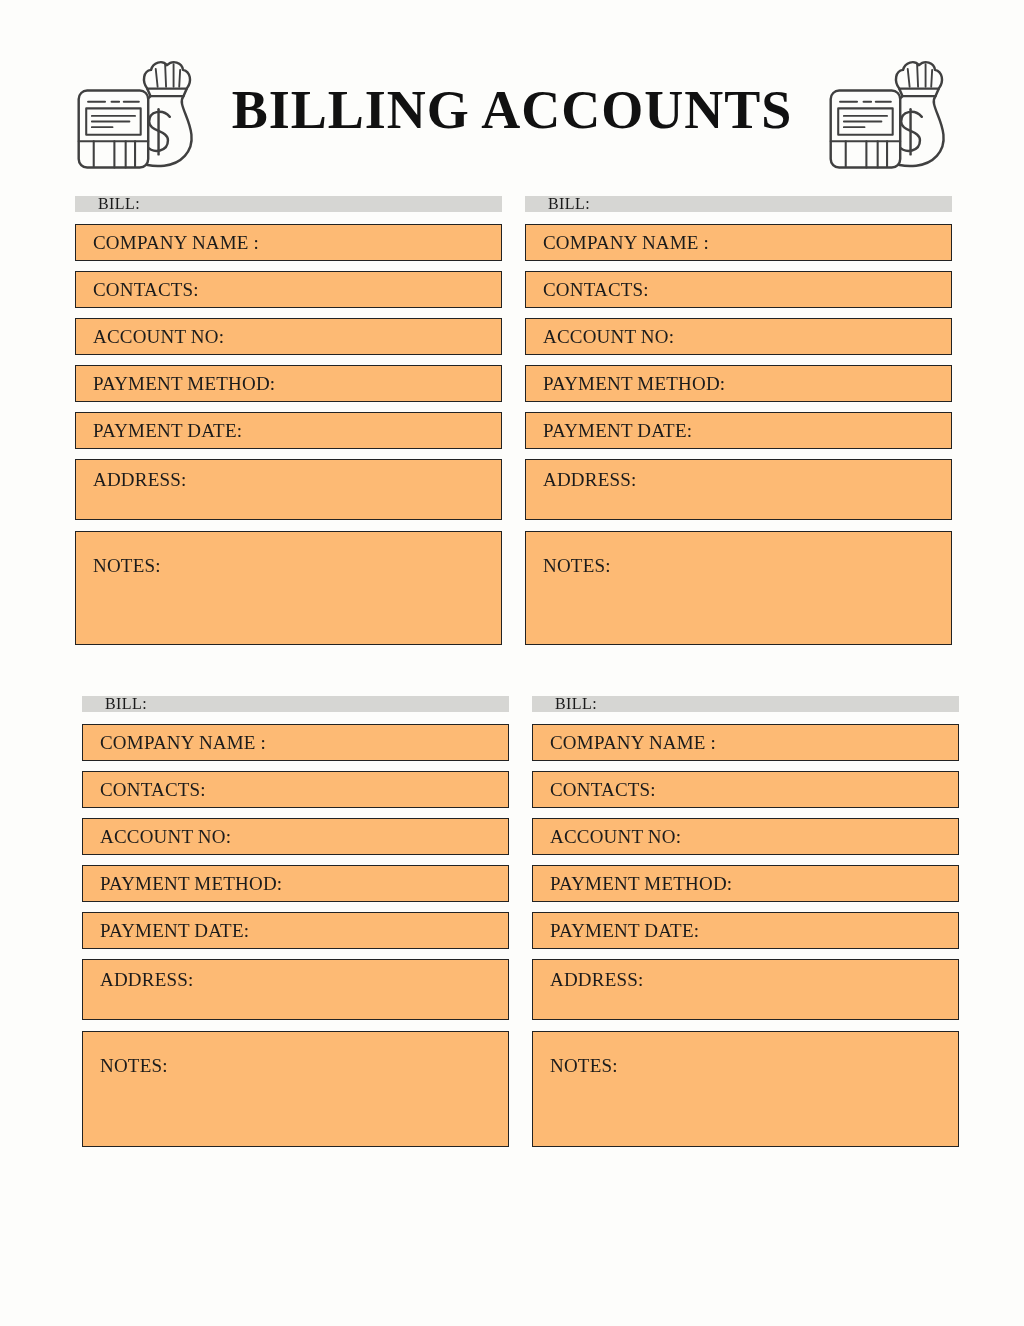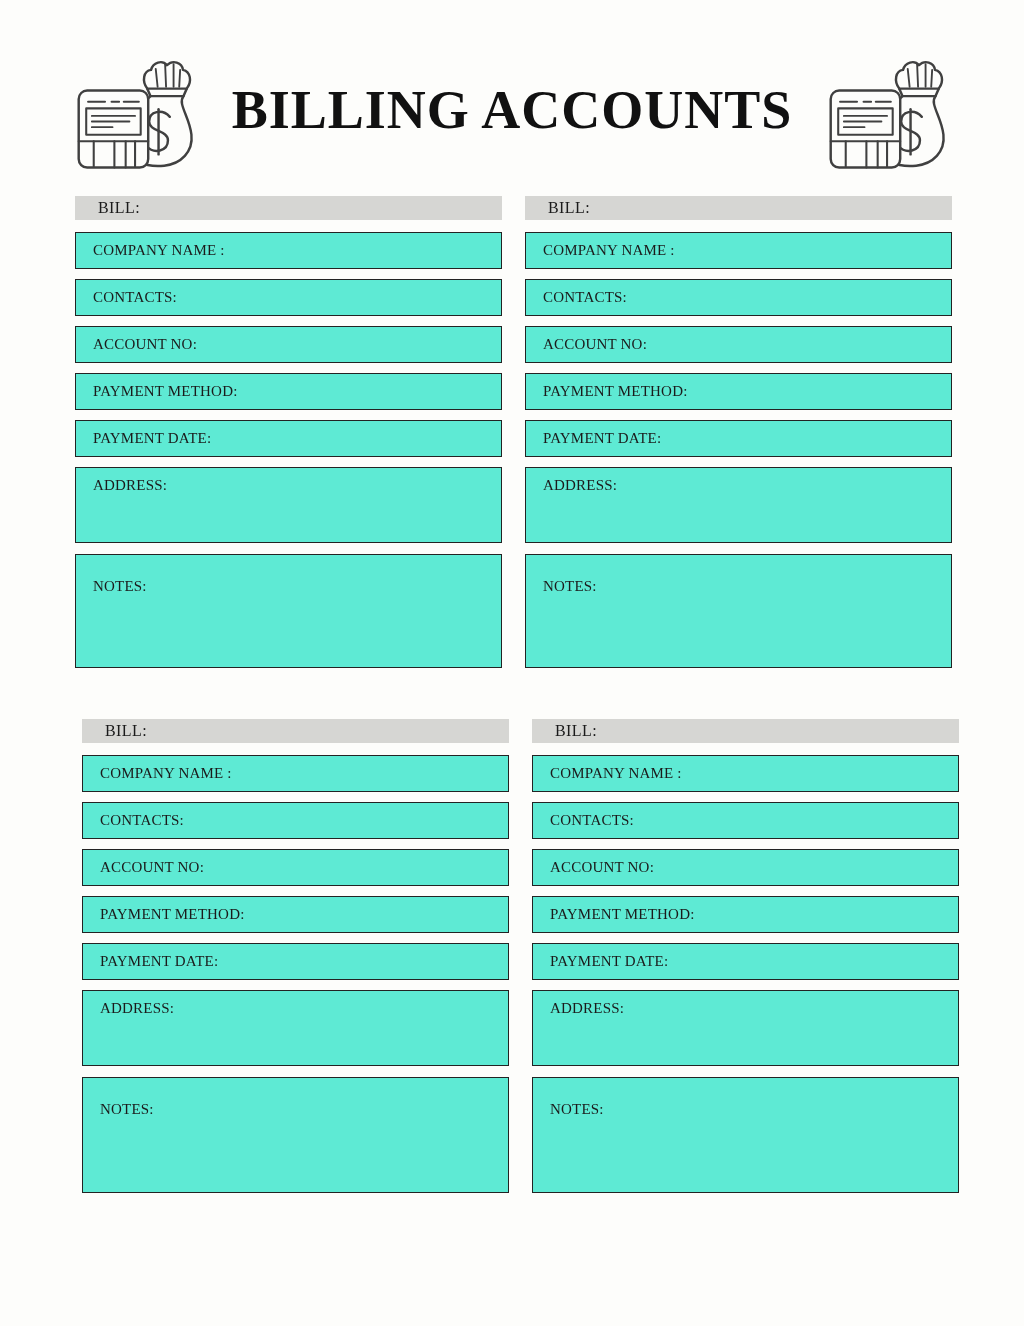--- a/index.html
+++ b/index.html
@@ -39,45 +39,45 @@
   }
 
   
   .row { display: flex; gap: 23px; }
   .row1 { margin-left: 75px; margin-top: 24px; }
   .row2 { margin-left: 82px; margin-top: 51px; }
 
   .card { width: 427px; flex: 0 0 auto; }
 
   .bill-header {
-    height: 24px;
+    height: 16px;
     background: #d6d6d3;
     display: flex;
     align-items: center;
     padding-left: 23px;
     font-size: 16px;
     letter-spacing: 0.4px;
     margin-bottom: 12px;
   }
 
   .field {
     border: 1.5px solid #232323;
-    background: #5eead4;
+    background: #fdba74;
     height: 37px;
     display: flex;
     align-items: center;
     padding-left: 17px;
     margin-top: 10px;
-    font-size: 15px;
+    font-size: 19px;
     letter-spacing: 0.2px;
   }
   .field:first-of-type { margin-top: 0; }
 
   .field.tall-address {
-    height: 76px;
+    height: 61px;
     align-items: flex-start;
     padding-top: 9px;
   }
   .field.tall-notes {
     height: 114px;
     margin-top: 11px;
     align-items: flex-start;
     padding-top: 23px;
   }
   .row2 .field.tall-notes { height: 116px; }

